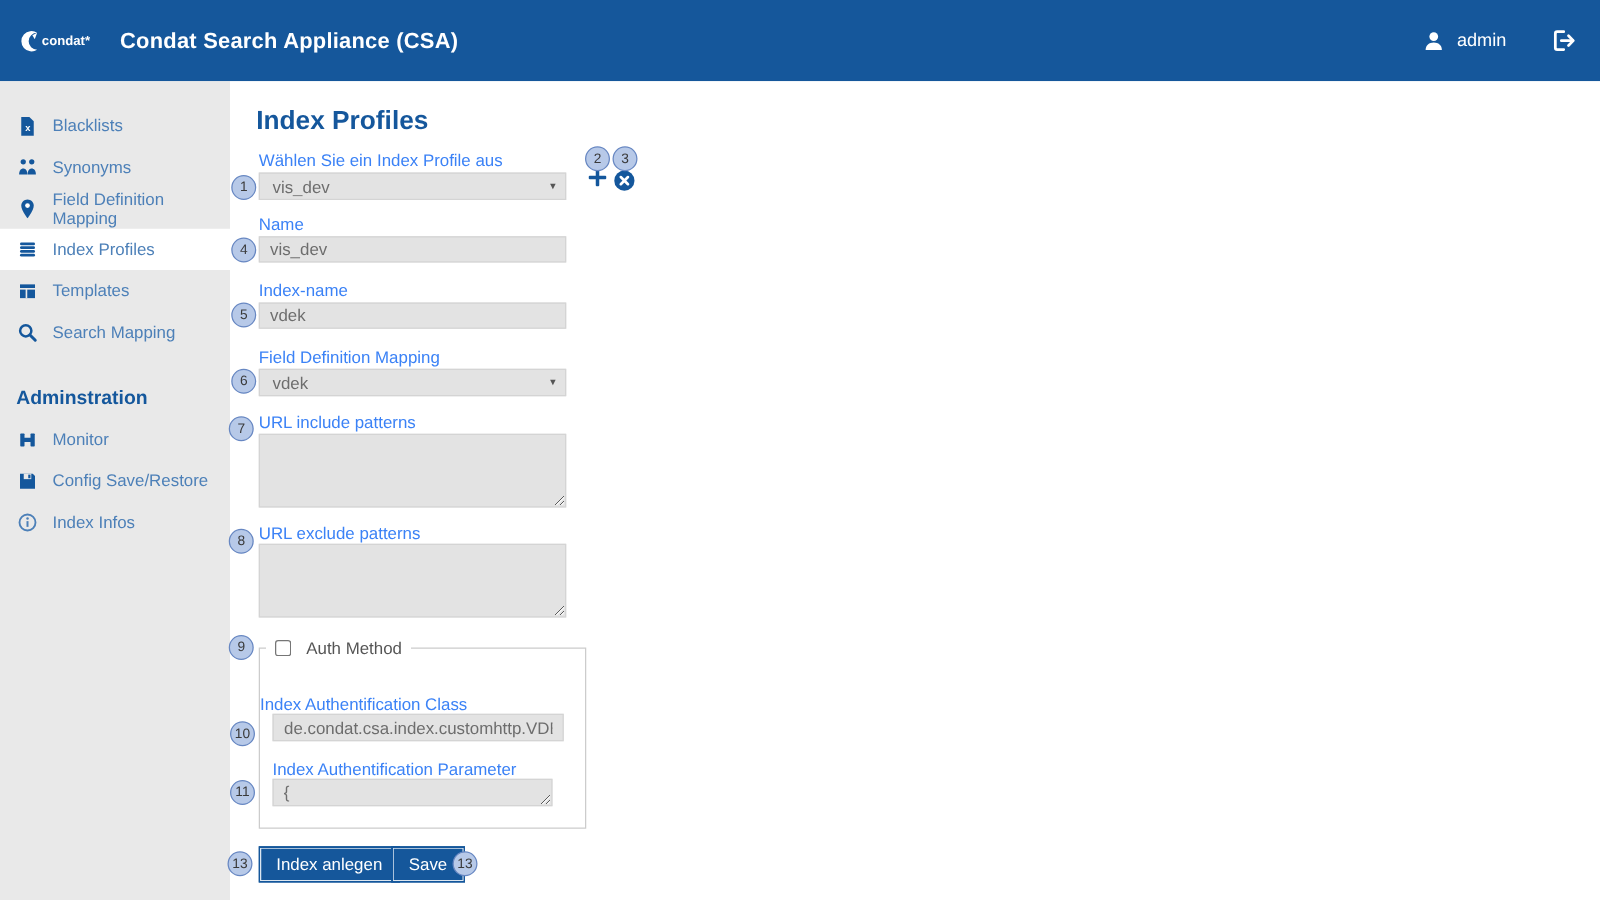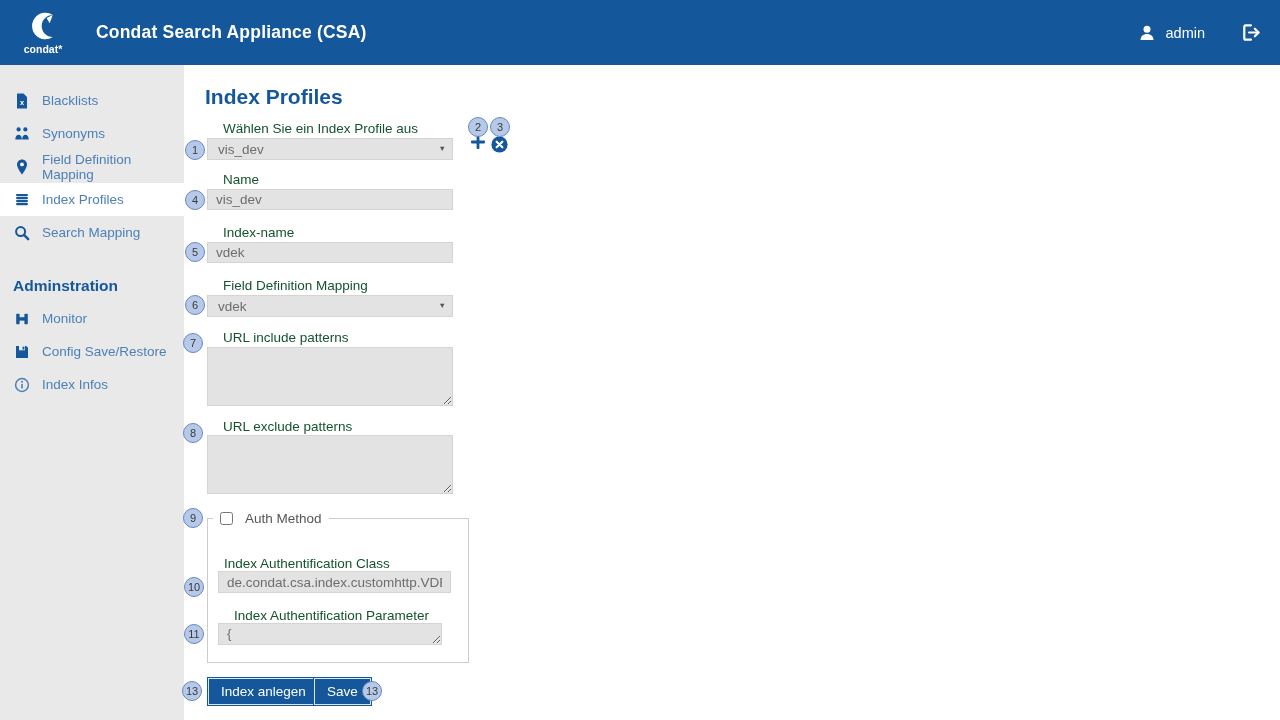--- a/index.html
+++ b/index.html
@@ -9,21 +9,21 @@
     background: #ffffff;
     position: relative;
   }
 
   
   .header {
     position: absolute; left: 0; top: 0; width: 1280px; height: 65px;
     background: #15579b; display: flex; align-items: center;
   }
   .logo-block {
-    margin-left: 14px; width: 58px; display: flex; flex-direction: column;
+    margin-left: 14px; width: 58px; display: flex; flex-direction: row;
     align-items: center;
   }
   .logo-mark { width: 32px; height: 32px; }
   .logo-text { color: #fff; font-size: 10.5px; font-weight: bold; margin-top: 1px; }
   .app-title { color: #fff; font-size: 17.5px; font-weight: 600; margin-left: 24px; letter-spacing: .2px; }
   .header-right { margin-left: auto; display: flex; align-items: center; margin-right: 18px; }
   .user-chip { display: flex; align-items: center; cursor: pointer; }
   .user-icon { width: 20px; height: 20px; }
   .user-name { color: #fff; font-size: 14.5px; margin-left: 9px; }
   .logout-btn { margin-left: 34px; width: 23px; height: 23px; cursor: pointer; display: flex; }
@@ -46,21 +46,21 @@
 
   
   .form-area {
     position: absolute; left: 184px; top: 65px; width: 1096px; height: 655px;
     background: #fff;
   }
   .page-title {
     position: absolute; left: 21px; top: 20px;
     color: #15579c; font-size: 21px; font-weight: 600;
   }
-  .ctl-label { position: absolute; color: #14532d; font-size: 13.5px; margin-left: 16px; }
+  .ctl-label { position: absolute; color: #3b82f6; font-size: 13.5px; }
   .lbl-profile { left: 23px; top: 56px; }
   .lbl-name    { left: 23px; top: 107px; }
   .lbl-index   { left: 23px; top: 160px; }
   .lbl-fdm     { left: 23px; top: 213px; }
   .lbl-inc     { left: 23px; top: 265px; }
   .lbl-exc     { left: 23px; top: 354px; }
   .lbl-class   { left: 24px; top: 491px; }
   .lbl-param   { left: 34px; top: 543px; }
 
   .select-wrap { position: absolute; width: 246px; height: 22px; }
@@ -206,20 +206,30 @@
           <rect x="2" y="5" width="12" height="2.2" rx="1.1"></rect>
           <rect x="2" y="8" width="12" height="2.2" rx="1.1"></rect>
           <rect x="2" y="11" width="12" height="2.2" rx="1.1"></rect>
         </svg>
     </span>
     <span>Index Profiles</span>
   </div>
   <div class="nav-item">
     <span class="nav-icon">
       <svg viewBox="0 0 16 16">
+          <rect x="2" y="2.5" width="12" height="11" fill="#14579c"></rect>
+          <rect x="2" y="5.4" width="12" height="1.3" fill="#e9e9e9"></rect>
+          <rect x="6.5" y="5.4" width="1.3" height="8.1" fill="#e9e9e9"></rect>
+        </svg>
+    </span>
+    <span>Templates</span>
+  </div>
+  <div class="nav-item">
+    <span class="nav-icon">
+      <svg viewBox="0 0 16 16">
           <circle cx="6.6" cy="6.6" r="4.5" fill="none" stroke="#14579c" stroke-width="2"></circle>
           <line x1="10.2" y1="10.2" x2="14.2" y2="14.2" stroke="#14579c" stroke-width="2.4" stroke-linecap="round"></line>
         </svg>
     </span>
     <span>Search Mapping</span>
   </div>
 
   <div class="nav-section-heading">Adminstration</div>
 
   <div class="nav-item">

